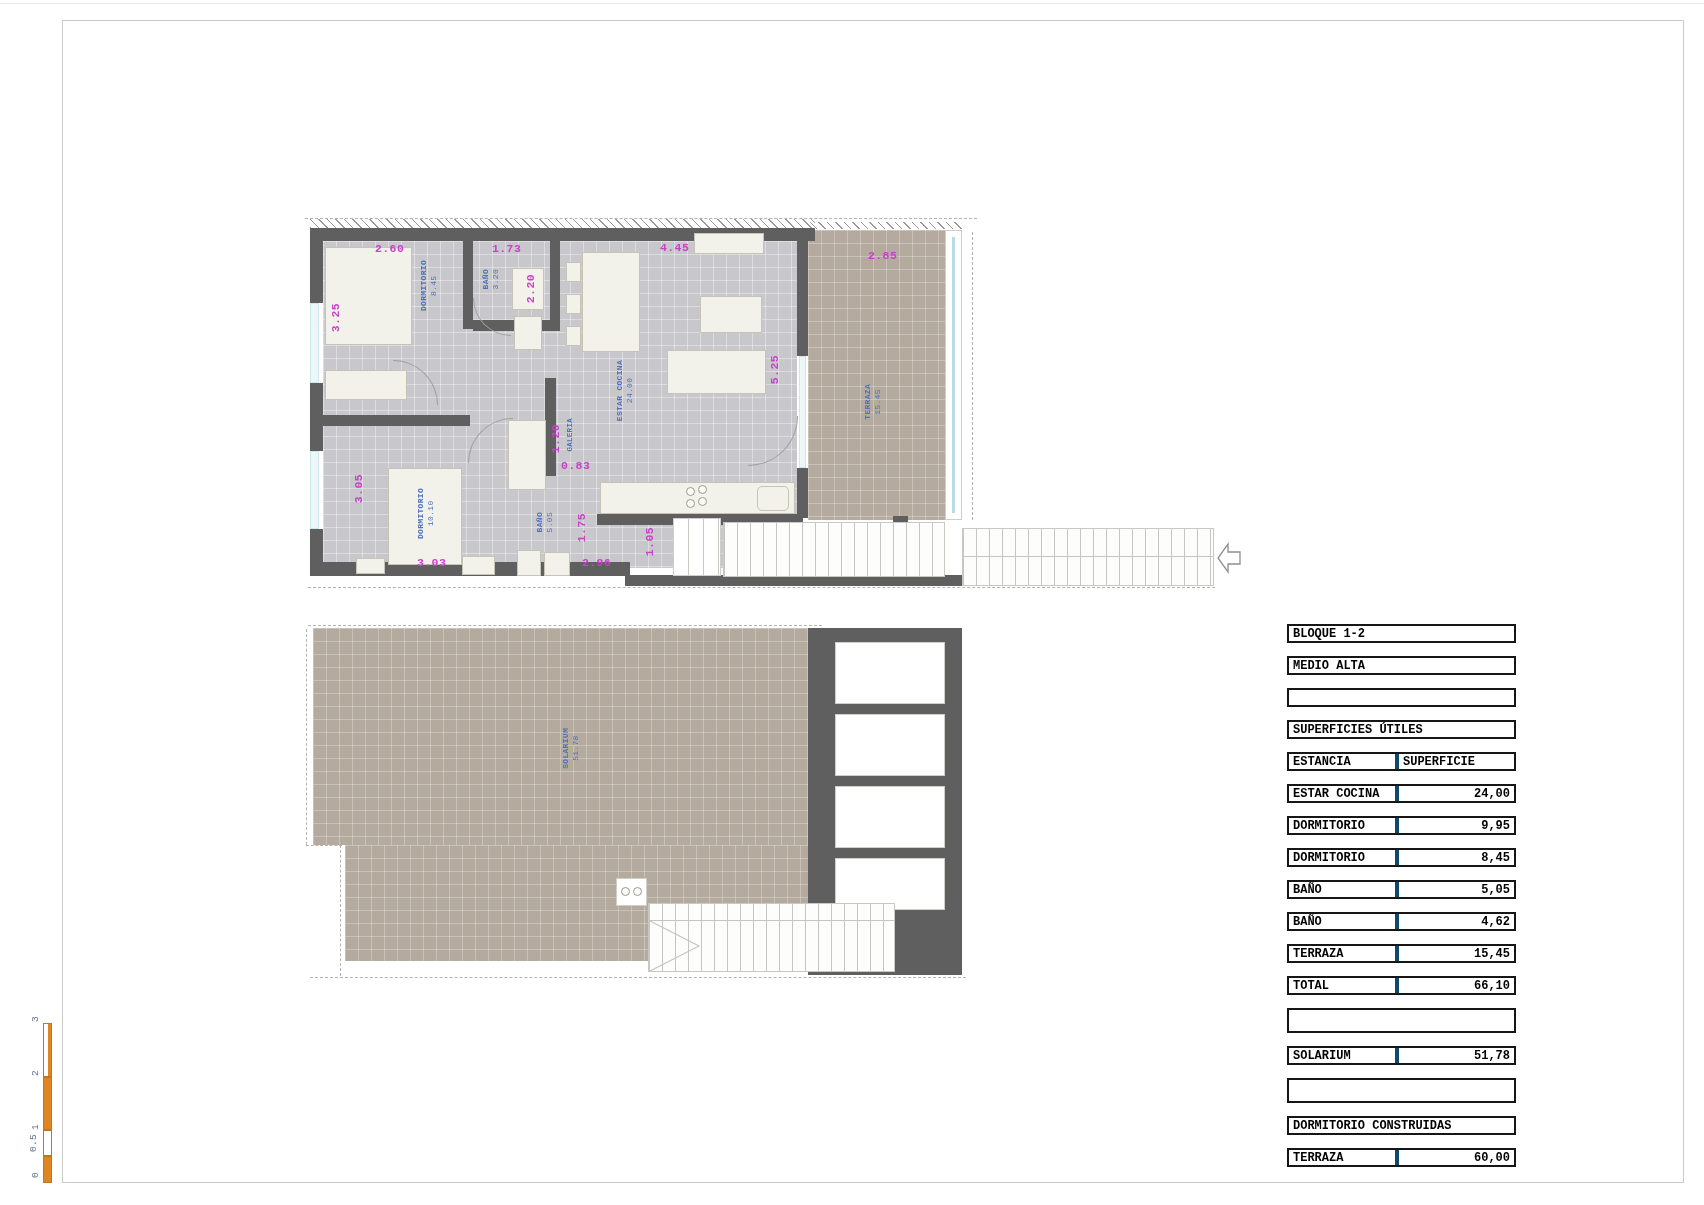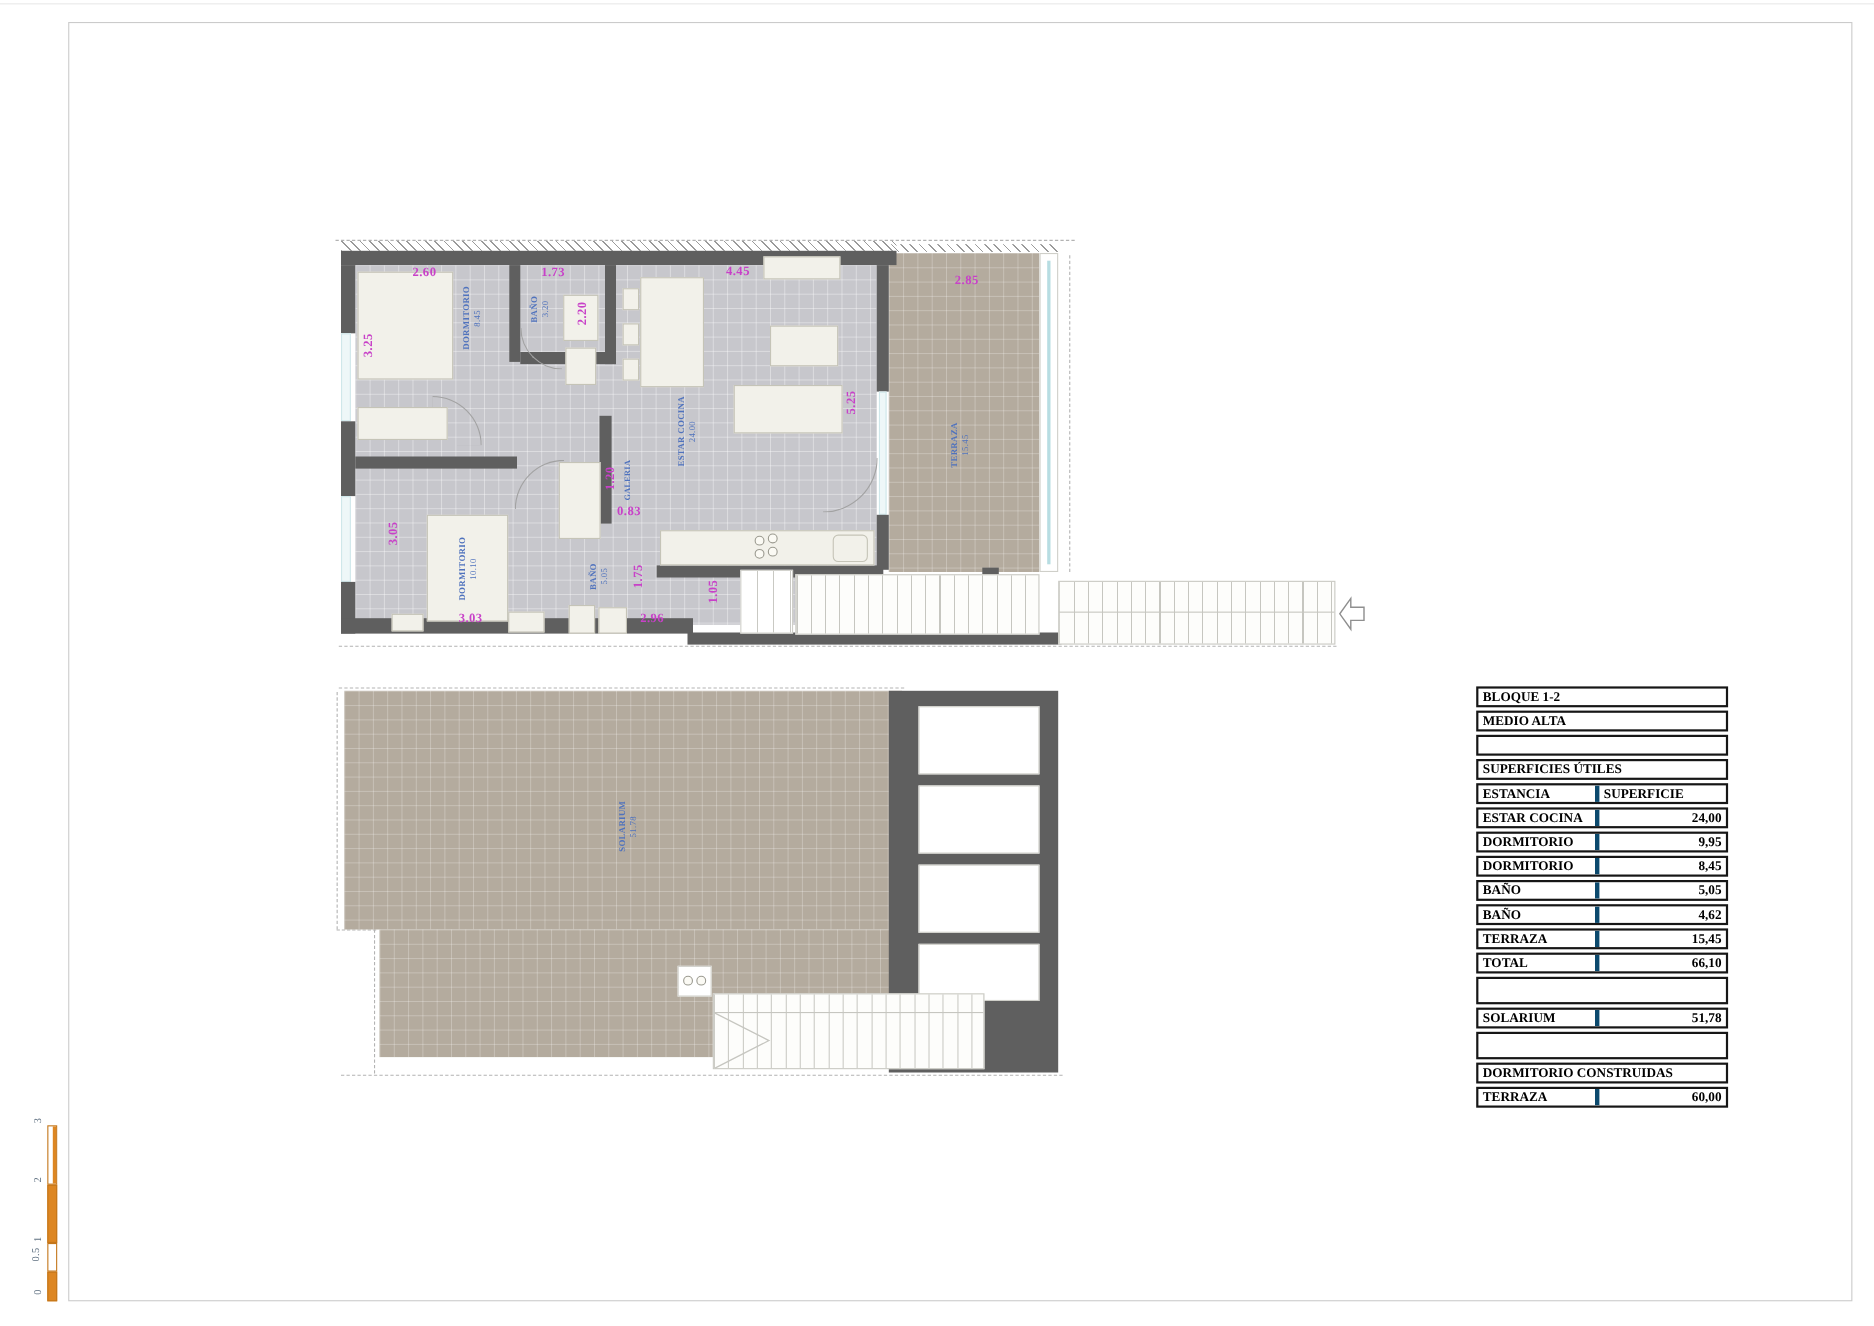--- a/index.html
+++ b/index.html
@@ -1,17 +1,17 @@
 <!DOCTYPE html>
 <html><head>
 <meta charset="utf-8">
 <style>
   html,body{margin:0;padding:0;background:#fff;}
   .sheet{position:relative;width:1704px;height:1205px;background:#ffffff;
-         font-family:Liberation Serif, serif;overflow:hidden;}
+         font-family:Liberation Mono, monospace;overflow:hidden;}
   .a{position:absolute;}
   .frame{position:absolute;left:62px;top:20px;width:1620px;height:1161px;
          border:1px solid #cbcbcb;}
   .edge{position:absolute;left:0;top:3px;width:1704px;height:1px;background:#e8e8e8;}
 
   
   .wall{position:absolute;background:#5f5f5f;}
   .floorg{position:absolute;background:#c7c7cc;
     background-image:linear-gradient(rgba(255,255,255,.38) 1px,transparent 1px),
                      linear-gradient(90deg,rgba(255,255,255,.38) 1px,transparent 1px);
@@ -35,22 +35,22 @@
   .post{position:absolute;background:#5f5f5f;}
 
   
   .dim{position:absolute;color:#c841c8;font-size:11.5px;font-weight:600;letter-spacing:.4px;white-space:nowrap;}
   .vert{writing-mode:vertical-rl;transform:rotate(180deg);}
   .rlabel{position:absolute;color:#4f72bd;writing-mode:vertical-rl;transform:rotate(180deg);
           font-size:8px;line-height:1.25;letter-spacing:.3px;white-space:nowrap;text-align:center;}
   .rlabel .nm{font-weight:600;}
 
   
-  .stable{position:absolute;left:1342px;top:624px;width:229px;}
-  .trow{box-sizing:border-box;border:2px solid #161616;background:#fff;height:19px;margin-top:3px;
+  .stable{position:absolute;left:1287px;top:624px;width:229px;}
+  .trow{box-sizing:border-box;border:2px solid #161616;background:#fff;height:19px;margin-top:13px;
         display:flex;align-items:center;font-size:12px;font-weight:600;color:#000;overflow:hidden;}
   .trow:first-child{margin-top:0;}
   .trow .lab{flex:0 0 110px;box-sizing:border-box;height:100%;display:flex;align-items:center;
              padding-left:4px;white-space:nowrap;}
   .trow.full .lab{flex:1 1 auto;}
   .trow.split .lab{border-right:4px solid #0c4a6e;}
   .trow .val{flex:1;text-align:right;padding-right:4px;white-space:nowrap;}
   .trow.hdr .val{text-align:left;padding-left:4px;}
   .trow.blank{height:25px;}
 

